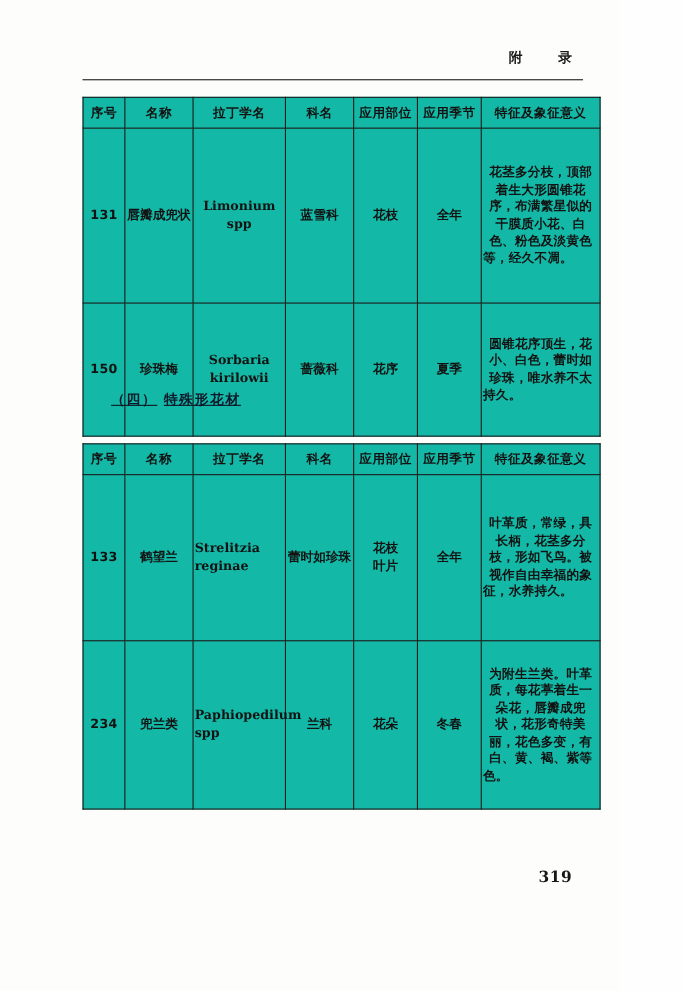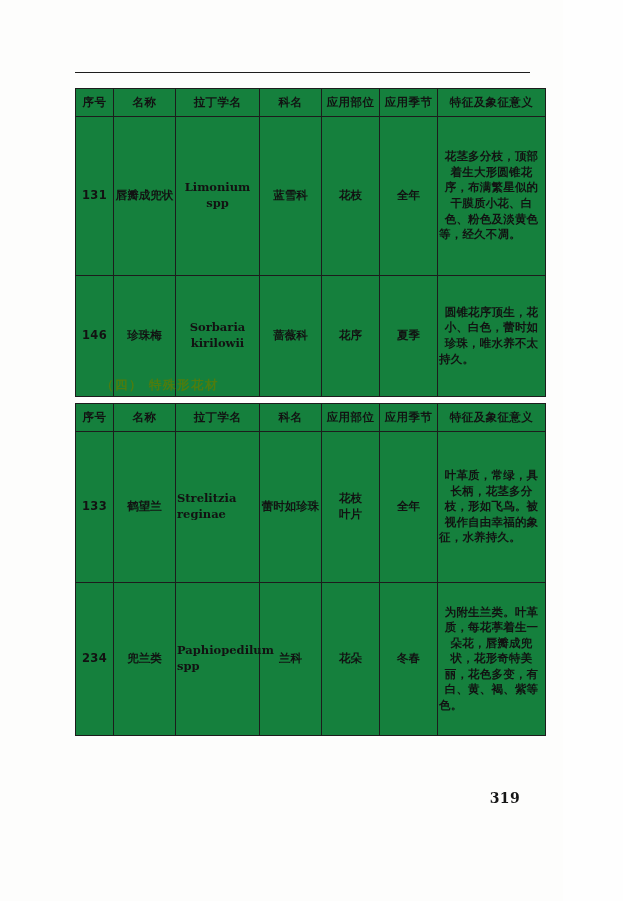--- a/index.html
+++ b/index.html
@@ -56,21 +56,21 @@
     width: 455px;
     height: 0;
     border-top: 1.6px solid #1d1d1d;
   }
 
   
   .doc-table {
     position: absolute;
     border-collapse: collapse;
     table-layout: fixed;
-    background: #15803d;
+    background: #14b8a6;
   }
   .doc-table.t1 { left: 75px; top: 88px; width: 470px; }
   .doc-table.t2 { left: 75px; top: 403px; width: 470px; }
 
   .doc-table td, .doc-table th {
     border: 1px solid #1c1c1c;
     padding: 0;
     vertical-align: middle;
     text-align: center;
     font-weight: bold;
@@ -131,25 +131,26 @@
   
   tr.r-tall td   { height: 150px; }
   tr.r-mid td    { height: 112px; }
   tr.r-tall2 td  { height: 142px; }
   tr.r-tall3 td  { height: 144px; }
 
   
   .section-heading {
     position: absolute;
     left: 101px;
-    top: 377px;
+    top: 355px;
     font-size: 12.5px;
     font-weight: bold;
     letter-spacing: 1.5px;
-    color: #4d7c0f;
+    color: #0f172a;
+    text-decoration: underline;
   }
   .section-heading .sec-num { margin-right: 6px; }
 
   
   .folio {
     position: absolute;
     left: 470px;
     top: 776px;
     width: 70px;
     text-align: center;
@@ -159,20 +160,21 @@
     color: #161616;
     letter-spacing: 0.5px;
     margin-top: 14px;
   }
 </style>
 </head>
 <body>
 
 <div class="page">
 
+  <div class="running-head">附　录</div>
   <div class="head-rule"></div>
 
   <table class="doc-table t1">
     <colgroup>
       <col class="c-no">
         <col class="c-name">
         <col class="c-latin">
         <col class="c-fam">
       <col class="c-part">
         <col class="c-seas">
@@ -193,21 +195,21 @@
       <tr class="r-tall">
         <td class="cell-no">131</td>
         <td class="cell-name">唇瓣成兜状</td>
         <td class="cell-latin">Limonium spp</td>
         <td class="cell-family">蓝雪科</td>
         <td class="cell-part">花枝</td>
         <td class="cell-season">全年</td>
         <td class="cell-desc">花茎多分枝，顶部着生大形圆锥花序，布满繁星似的干膜质小花、白色、粉色及淡黄色等，经久不凋。</td>
       </tr>
       <tr class="r-mid">
-        <td class="cell-no">146</td>
+        <td class="cell-no">150</td>
         <td class="cell-name">珍珠梅</td>
         <td class="cell-latin">Sorbaria kirilowii</td>
         <td class="cell-family">蔷薇科</td>
         <td class="cell-part">花序</td>
         <td class="cell-season">夏季</td>
         <td class="cell-desc">圆锥花序顶生，花小、白色，蕾时如珍珠，唯水养不太持久。</td>
       </tr>
     </tbody>
   </table>
 

